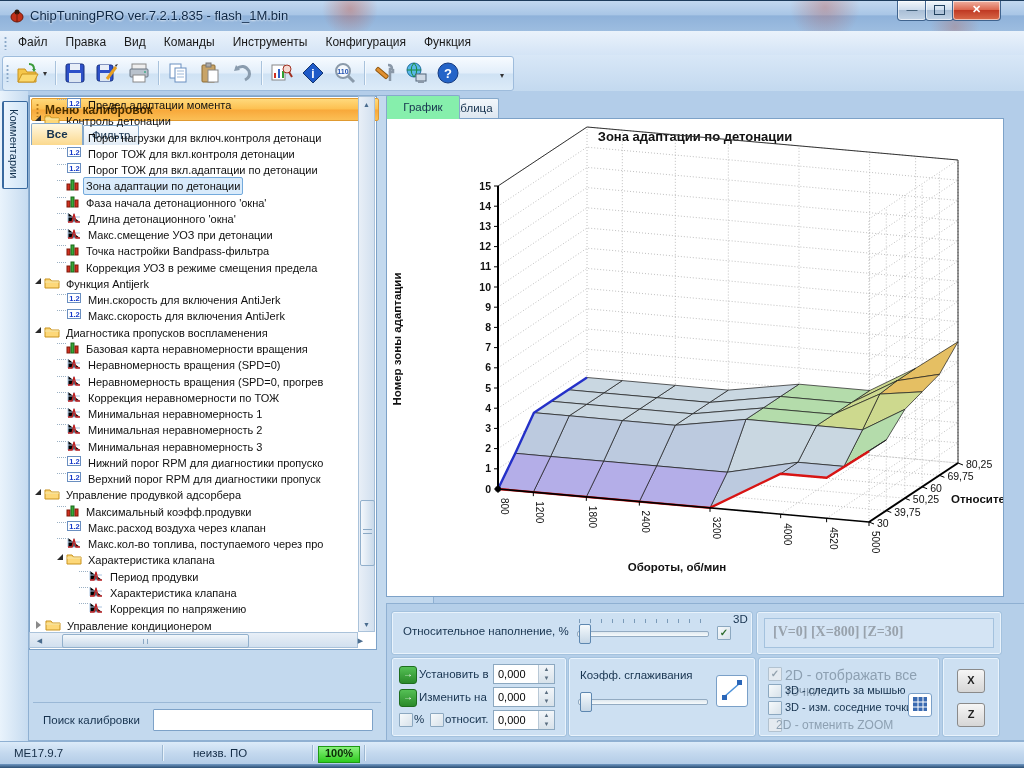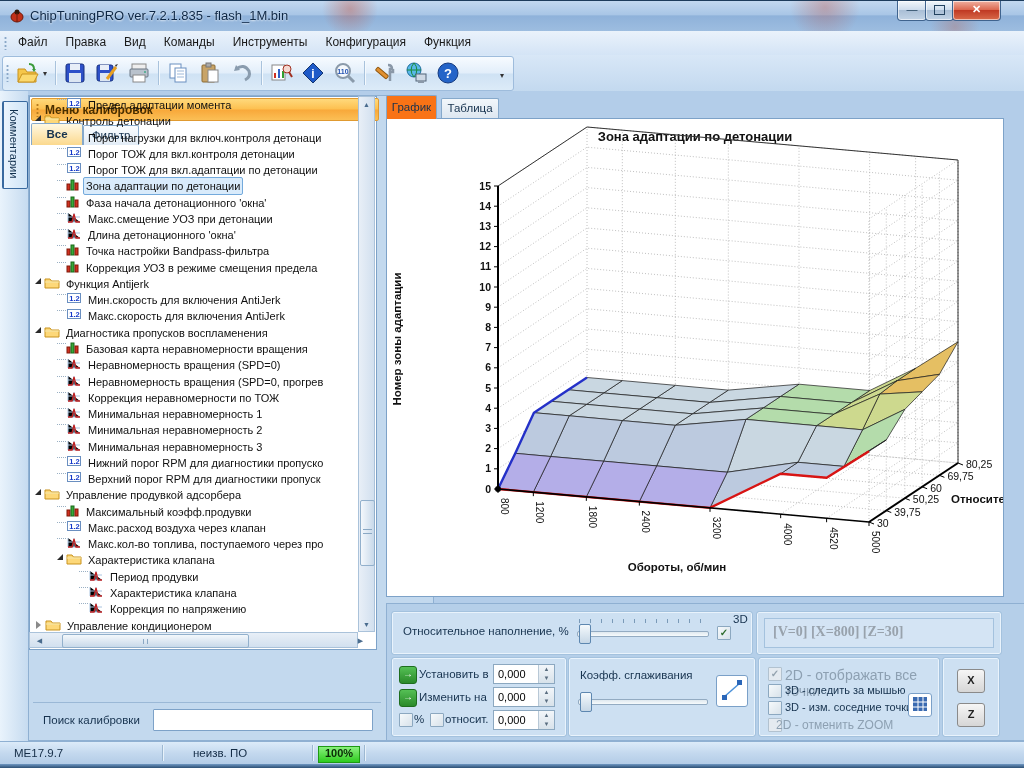--- a/index.html
+++ b/index.html
@@ -56,21 +56,21 @@
   .sbh{background:linear-gradient(180deg,#e8eff7,#d2e0ef);border:1px solid #aac2da;box-sizing:border-box;}
   .thumb{position:absolute;background:linear-gradient(90deg,#f4f8fc,#c8d9ea);border:1px solid #92b0cc;border-radius:2px;}
   .thumbh{position:absolute;background:linear-gradient(180deg,#f4f8fc,#c8d9ea);border:1px solid #92b0cc;border-radius:2px;}
   .sbarrow{position:absolute;font-size:7px;color:#4a6c8e;text-align:center;width:15px;}
   #search-row{position:absolute;left:4px;top:606px;width:348px;height:36px;border-top:1px solid #9ab8d6;}
   #search-label{position:absolute;left:10px;top:11px;font-size:11.5px;color:#16324e;}
   #search-input{position:absolute;left:120px;top:6px;width:220px;height:22px;background:#fff;border:1px solid #7da2c8;border-radius:1px;font-size:11px;box-sizing:border-box;}
   
   #right-panel{left:386px;top:94px;width:622px;height:646px;}
   .rtab{position:absolute;font-size:11.5px;color:#16324e;text-align:center;border:1px solid #86a9cb;border-bottom:none;border-radius:2px 2px 0 0;box-sizing:border-box;}
-  #tab-grafik{left:0px;top:0px;width:51px;height:24px;background:#f97316;padding-top:5px;z-index:2;}
+  #tab-grafik{left:0px;top:0px;width:74px;height:24px;background:#86efac;padding-top:5px;z-index:2;}
   #tab-tablica{left:55px;top:3px;width:58px;height:21px;background:linear-gradient(180deg,#f2f7fb,#dce6f0);padding-top:3px;}
   #chart-box{left:0px;top:23px;width:618px;height:479px;background:#fff;border:1px solid #7da2c8;box-sizing:border-box;}
   #controls{left:0px;top:508px;width:748px;height:138px;background:#b5cfe9;border:1px solid #8fb0d2;box-sizing:border-box;}
   .clabel{position:absolute;font-size:11.5px;color:#16324e;}
   
   .slider-track{position:absolute;height:4px;background:linear-gradient(180deg,#dfe8ef,#f6fafc);border:1px solid #93abc2;border-radius:2px;}
   .slider-thumb{position:absolute;width:10px;height:18px;background:linear-gradient(180deg,#f4f9fc,#c6d7e6);border:1px solid #5d87b0;border-radius:2px;}
   .ticks{position:absolute;height:4px;background-image:repeating-linear-gradient(90deg,#7a9ab8 0 1px,transparent 1px 11px);}
   
   .cb{position:absolute;width:12px;height:12px;background:linear-gradient(135deg,#f6fafc,#d8e2ea);border:1px solid #8ca8c0;border-radius:1px;font-size:10px;line-height:11px;text-align:center;color:#2d6b2d;font-weight:bold;}
@@ -219,25 +219,25 @@
               <rect x="9" y="5" width="3" height="7" fill="#d03020" stroke="#801808"></rect>
             </svg><span class="lbl">Зона адаптации по детонации</span></div>
           <div class="trow"><span style="display:inline-block;width:28px"></span><span class="dots"></span><svg class="ticon" width="14" height="13">
               <rect x="1" y="6" width="3" height="6" fill="#d03020" stroke="#801808"></rect>
               <rect x="5" y="2" width="3" height="10" fill="#38a838" stroke="#186818"></rect>
               <rect x="9" y="5" width="3" height="7" fill="#d03020" stroke="#801808"></rect>
             </svg><span class="lbl">Фаза начала детонационного 'окна'</span></div>
           <div class="trow"><span style="display:inline-block;width:28px"></span><span class="dots"></span><svg class="ticon" width="16" height="13">
               <path d="M2 2 v9 h12 M2 6 h12 M8 2 v9" stroke="#aac4e0"></path>
               <path d="M2 11 L6 11 8 3 10 11 14 11" stroke="#c02020" fill="none" stroke-width="1.3"></path>
+            </svg><span class="lbl">Длина детонационного 'окна'</span></div>
+          <div class="trow"><span style="display:inline-block;width:28px"></span><span class="dots"></span><svg class="ticon" width="16" height="13">
+              <path d="M2 2 v9 h12 M2 6 h12 M8 2 v9" stroke="#aac4e0"></path>
+              <path d="M2 11 L6 11 8 3 10 11 14 11" stroke="#c02020" fill="none" stroke-width="1.3"></path>
             </svg><span class="lbl">Макс.смещение УОЗ при детонации</span></div>
-          <div class="trow"><span style="display:inline-block;width:28px"></span><span class="dots"></span><svg class="ticon" width="16" height="13">
-              <path d="M2 2 v9 h12 M2 6 h12 M8 2 v9" stroke="#aac4e0"></path>
-              <path d="M2 11 L6 11 8 3 10 11 14 11" stroke="#c02020" fill="none" stroke-width="1.3"></path>
-            </svg><span class="lbl">Длина детонационного 'окна'</span></div>
           <div class="trow"><span style="display:inline-block;width:28px"></span><span class="dots"></span><svg class="ticon" width="14" height="13">
               <rect x="1" y="6" width="3" height="6" fill="#d03020" stroke="#801808"></rect>
               <rect x="5" y="2" width="3" height="10" fill="#38a838" stroke="#186818"></rect>
               <rect x="9" y="5" width="3" height="7" fill="#d03020" stroke="#801808"></rect>
             </svg><span class="lbl">Точка настройки Bandpass-фильтра</span></div>
           <div class="trow"><span style="display:inline-block;width:28px"></span><span class="dots"></span><svg class="ticon" width="14" height="13">
               <rect x="1" y="6" width="3" height="6" fill="#d03020" stroke="#801808"></rect>
               <rect x="5" y="2" width="3" height="10" fill="#38a838" stroke="#186818"></rect>
               <rect x="9" y="5" width="3" height="7" fill="#d03020" stroke="#801808"></rect>
             </svg><span class="lbl">Коррекция УОЗ в режиме смещения предела</span></div>

